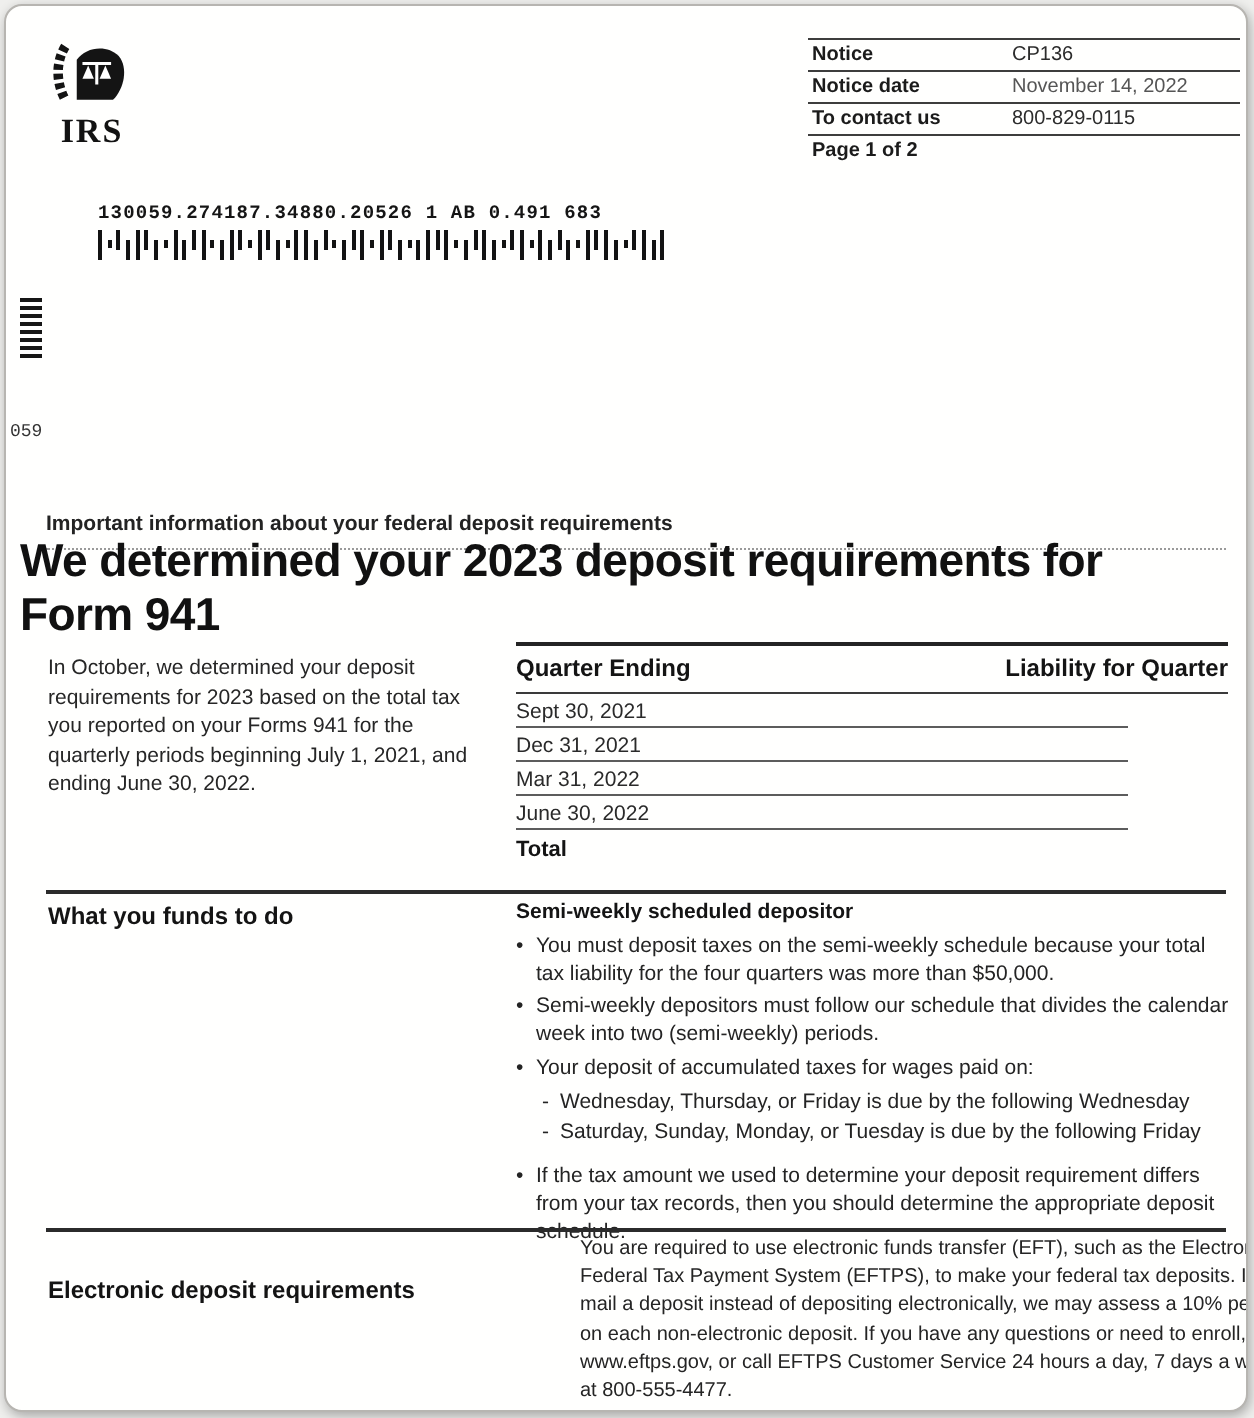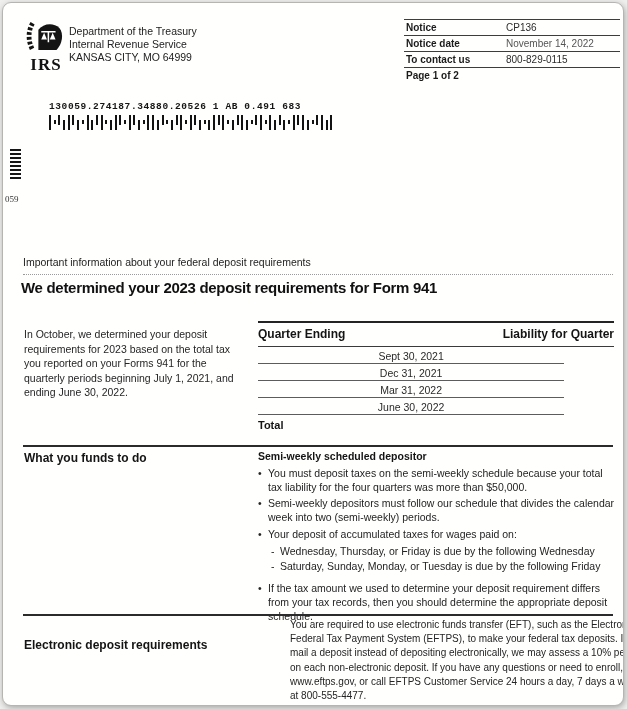--- a/index.html
+++ b/index.html
@@ -38,34 +38,34 @@
   .barcode{left:46px;top:111px;width:310px;height:16px;display:flex;align-items:center;}
   .bar{flex:none;width:2px;margin-right:2.7px;background:#131313;}
   .bar.f{height:15px;}
   .bar.t{height:4px;}
   .bar.a{height:10px;align-self:flex-start;margin-top:0.5px;}
   .bar.d{height:10px;align-self:flex-end;margin-bottom:0.5px;}
 
   
   .spine{left:7px;top:146px;width:11px;height:30px;
     background:repeating-linear-gradient(0deg,#151515 0 2px,#fdfdfd 2px 4px);}
-  .scanline-code{left:2px;top:191px;font-size:9px;color:#333;font-family:Liberation Serif, serif;}
+  .scanline-code{left:2px;top:208px;font-size:9px;color:#333;font-family:Liberation Mono, monospace;}
 
   
   .kicker-wrap{left:20px;top:249px;width:590px;border-bottom:1px dotted #9a9a9a;padding-bottom:4px;}
-  .kicker{font-size:10.5px;color:#232323;}
-  .title{left:18px;top:264px;width:592px;font-size:15px;font-weight:bold;letter-spacing:-0.3px;color:#111;margin-top:12px;}
+  .kicker{font-size:10.5px;color:#232323;font-weight:bold;}
+  .title{left:7px;top:264px;width:592px;font-size:23px;font-weight:bold;letter-spacing:-0.3px;color:#111;}
 
   
   .intro{left:21px;top:324px;width:220px;font-size:10.5px;line-height:14.5px;color:#262626;}
 
   
   .qtable{left:255px;top:318px;width:356px;}
   .qhead{display:flex;justify-content:space-between;border-top:2.2px solid #242424;border-bottom:1.7px solid #3a3a3a;padding:4px 0 5px;font-weight:bold;font-size:12px;color:#141414;}
-  .qrow{font-size:10.5px;color:#2a2a2a;padding:2.5px 0 1.5px;border-bottom:1.5px solid #5c5c5c;width:86%;text-align:center;}
+  .qrow{font-size:10.5px;color:#2a2a2a;padding:2.5px 0 1.5px;border-bottom:1.5px solid #5c5c5c;width:86%;}
   .qtotal{font-weight:bold;font-size:11px;padding-top:4px;color:#141414;}
 
   
   .divider{height:2px;background:#2b2b2b;left:20px;width:590px;}
   .div1{top:442px;}
   .div2{top:611px;}
   .sec-heading{font-size:12px;font-weight:bold;color:#141414;}
   .sec1-h{left:21px;top:448px;}
   .sec2-h{left:21px;top:635px;}
 
@@ -94,25 +94,20 @@
           <path d="M8 2 C3 10 3 21 8 30" stroke="#141414" stroke-width="5" fill="none" stroke-dasharray="3 2"></path>
           <path d="M14 30 L14 9 C19 2 30 1 36 7 C41 13 39 24 33 30 Z" fill="#141414"></path>
           <path d="M17 11 H32" stroke="#ffffff" stroke-width="1.6"></path>
           <path d="M20 12 L17 19 H23 Z" fill="#ffffff"></path>
           <path d="M29 12 L26 19 H32 Z" fill="#ffffff"></path>
           <path d="M24.5 11 V22" stroke="#ffffff" stroke-width="1.6"></path>
         </svg>
       </span>
       <div class="logo-word">IRS</div>
     </div>
-    <div class="abs agency">
-      <div>Department of the Treasury</div>
-      <div>Internal Revenue Service</div>
-      <div>KANSAS CITY, MO 64999</div>
-    </div>
 
     <div class="abs notice-box">
       <div class="nrow">
         <span class="nlabel">Notice</span>
         <span class="nvalue">CP136</span>
       </div>
       <div class="nrow">
         <span class="nlabel">Notice date</span>
         <span class="nvalue faded">November 14, 2022</span>
       </div>

